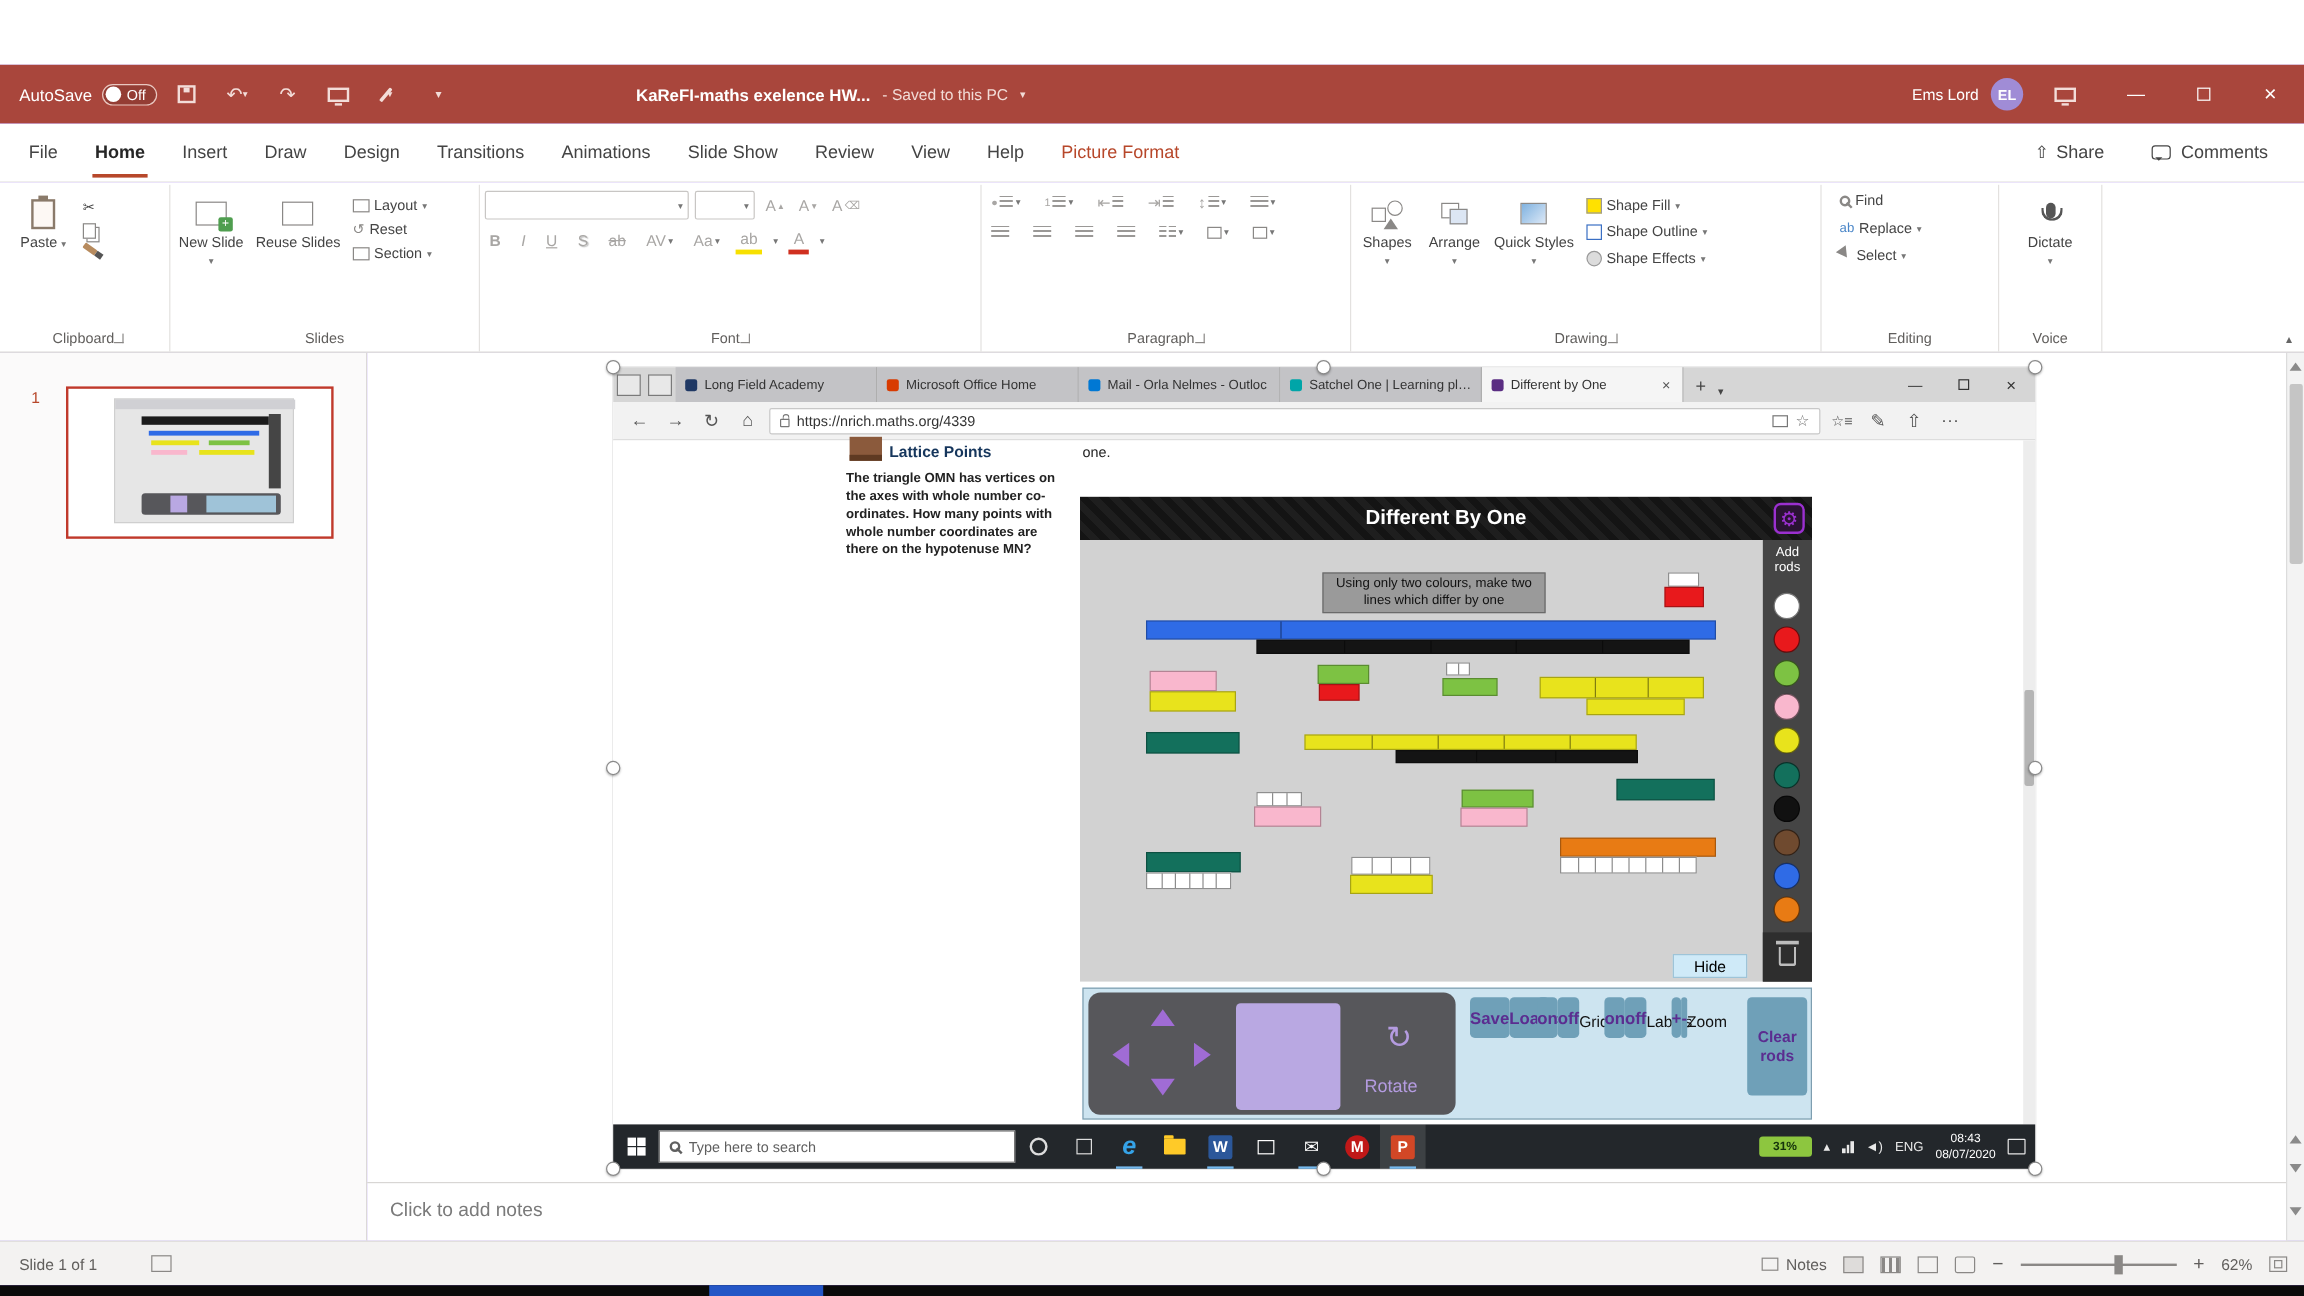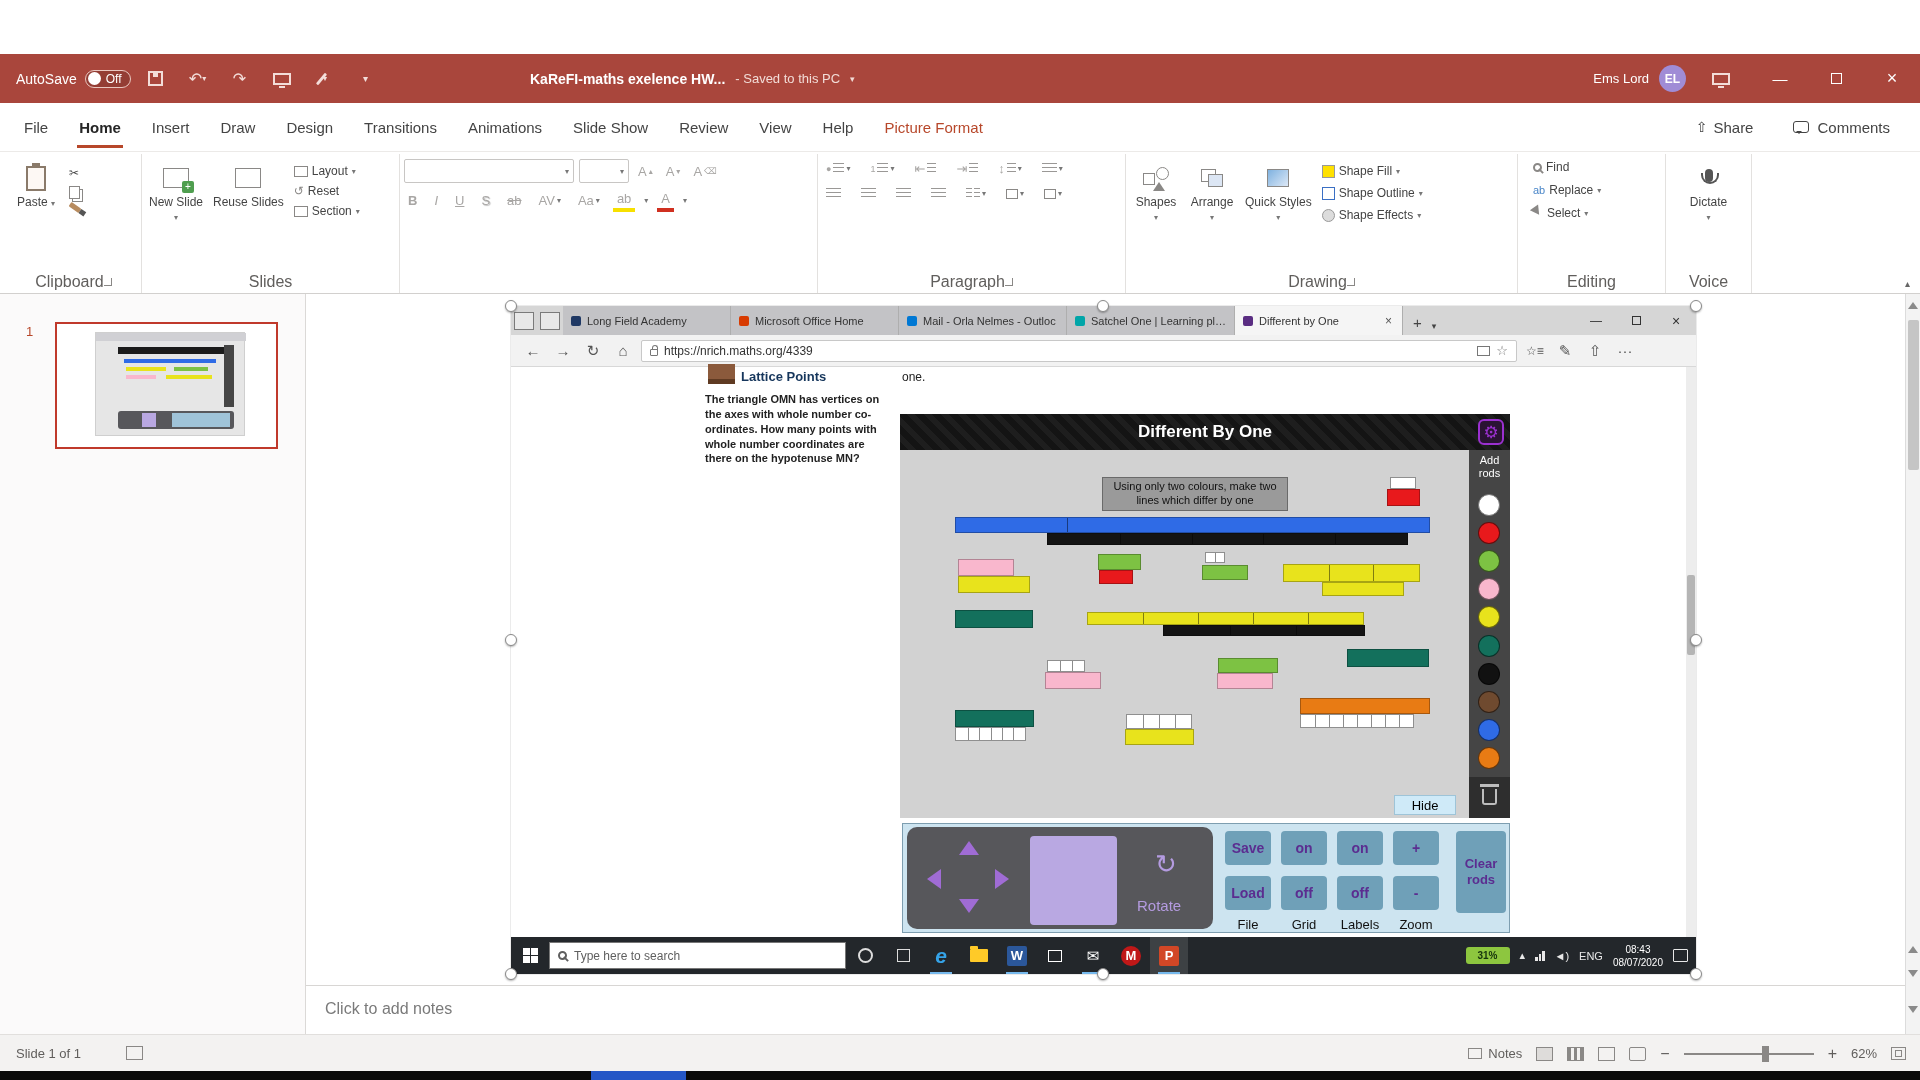--- a/index.html
+++ b/index.html
@@ -30,21 +30,21 @@
 .menu-item.active{border-bottom-color:#b7472a;color:#262626;font-weight:bold}
 .menu-item.contextual{color:#b7472a}
 .mini-ic-share{font-size:14px;color:#444}
 .cmt-ic{width:16px;height:12px;border:1.5px solid #444;border-radius:3px;position:relative}
 .cmt-ic::after{content:"";position:absolute;left:2px;bottom:-5px;border:3px solid transparent;border-top-color:#444}
 
 #ribbon{background:#fff;border-bottom:1px solid #d2d0ce}
 #ribbon-groups{display:flex;height:100%;padding:2px 6px 0 6px}
 .rgroup{display:flex;flex-direction:column;border-right:1px solid #e3e1df;padding:0 4px}
 .rg-content{flex:1;display:flex;align-items:flex-start;gap:4px;padding-top:5px}
-.rg-label{height:22px;font-size:16px;color:#605e5c;display:flex;align-items:center;justify-content:center;gap:0;position:relative}
+.rg-label{height:22px;font-size:12px;color:#605e5c;display:flex;align-items:center;justify-content:center;gap:0;position:relative}
 .launcher{width:8px;height:8px;border-right:1.5px solid #8a8886;border-bottom:1.5px solid #8a8886;display:inline-block}
 .bigbtn{min-width:52px;display:flex;flex-direction:column;align-items:center;gap:3px;font-size:12px;color:#444;padding:4px 3px;text-align:center;line-height:1.15}
 .bb-ic{height:30px;display:flex;align-items:center;justify-content:center}
 .dd{font-size:8px;color:#777}
 .minicol{display:flex;flex-direction:column;gap:4px;padding-top:2px}
 .mbtn{display:flex;align-items:center;gap:4px;font-size:12px;color:#444;padding:1px 3px}
 .combo{height:24px;border:1px solid #c8c6c4;background:#fff;display:flex;align-items:center;justify-content:flex-end;padding:0 4px;color:#a19f9d;border-radius:2px}
 .fbtn{font-size:13px;color:#a8a6a4;padding:2px 4px;display:inline-flex;align-items:center;gap:2px}
 .hl{width:15px;height:11px;background:repeating-linear-gradient(to bottom,#9a9896 0 1.5px,transparent 1.5px 4px);display:inline-block}
 .clip-ic{width:20px;height:25px;border:2px solid #8a7a6a;background:#fdf8f4;position:relative}
@@ -99,21 +99,21 @@
 #instruction-box{position:absolute;background:#9a9a9a;border:1px solid #6a6a6a;color:#111;font-size:11px;text-align:center;display:flex;align-items:center;justify-content:center;padding:2px 4px;line-height:1.25}
 #hide-btn{position:absolute;background:#cfeaf8;color:#000;font-size:13px;display:flex;align-items:center;justify-content:center;border:1px solid #9ec4d8}
 #trash-box{position:absolute;background:#2e2e2e;display:flex;align-items:flex-start;justify-content:center}
 .trash-ic{width:15px;height:16px;border:2px solid #bdbdbd;border-top:none;border-radius:0 0 3px 3px;position:relative;margin-top:12px}
 .trash-ic::before{content:"";position:absolute;left:-4px;top:-5px;width:19px;height:3px;background:#bdbdbd}
 
 #controls{background:#cde4f0;border:1px solid #7e9eb0}
 #ctl-pad{position:absolute;background:#57575b;border-radius:10px}
 .tri{width:0;height:0;position:absolute}
 .abtn{background:#6fa0b8;border-radius:4px;color:#5b2d90;font-weight:bold;display:flex;align-items:center;justify-content:center;text-align:center}
-.cgcol{width:46px;display:flex;flex-direction:column;align-items:center}
+.cgcol{width:46px;display:flex;flex-direction:row;align-items:center}
 .cbtn{width:46px;height:34px;font-size:14px;margin-bottom:11px}
 .cglabel{font-size:13px;color:#111;margin-top:-4px}
 #rotate-label{position:absolute;color:#b49be0;font-size:15px}
 #rotate-ic{position:absolute;color:#b49be0;font-size:26px}
 
 #wtaskbar{background:#23272b;display:flex;align-items:center;color:#fff}
 .winlogo{display:grid;grid-template-columns:7px 7px;grid-template-rows:7px 7px;gap:1px}
 .winlogo>div{background:#fff}
 #wsearch{background:#fff;border:1px solid #777;height:27px;display:flex;align-items:center;gap:7px;padding:0 8px;color:#5f5f5f;font-size:12px}
 .tb-appic{width:38px;height:37px;display:flex;align-items:center;justify-content:center;position:relative}
@@ -300,20 +300,24 @@
             <span class="fbtn" style="text-shadow:1px 1px 1px #bbb">S</span>
             <span class="fbtn" style="text-decoration:line-through">ab</span>
             <span class="fbtn">AV<span class="dd">▾</span></span>
             <span class="fbtn">Aa<span class="dd">▾</span></span>
             <span class="fbtn" style="border-bottom:4px solid #f7e000">ab</span>
               <span class="dd">▾</span>
             <span class="fbtn" style="border-bottom:4px solid #d03020">A</span>
               <span class="dd">▾</span>
           </div>
         </div>
+        <div class="rg-label">
+            <span>Font</span>
+            <span class="launcher"></span>
+          </div>
       </div>
 
       <div class="rgroup" style="width:308px">
         <div class="rg-content" style="flex-direction:column;align-items:flex-start;gap:8px">
           <div class="flex" style="gap:12px">
             <span class="fbtn">
                 <span style="font-size:9px">●</span>
                 <span class="hl" style="width:11px"></span>
                 <span class="dd">▾</span>
               </span>

